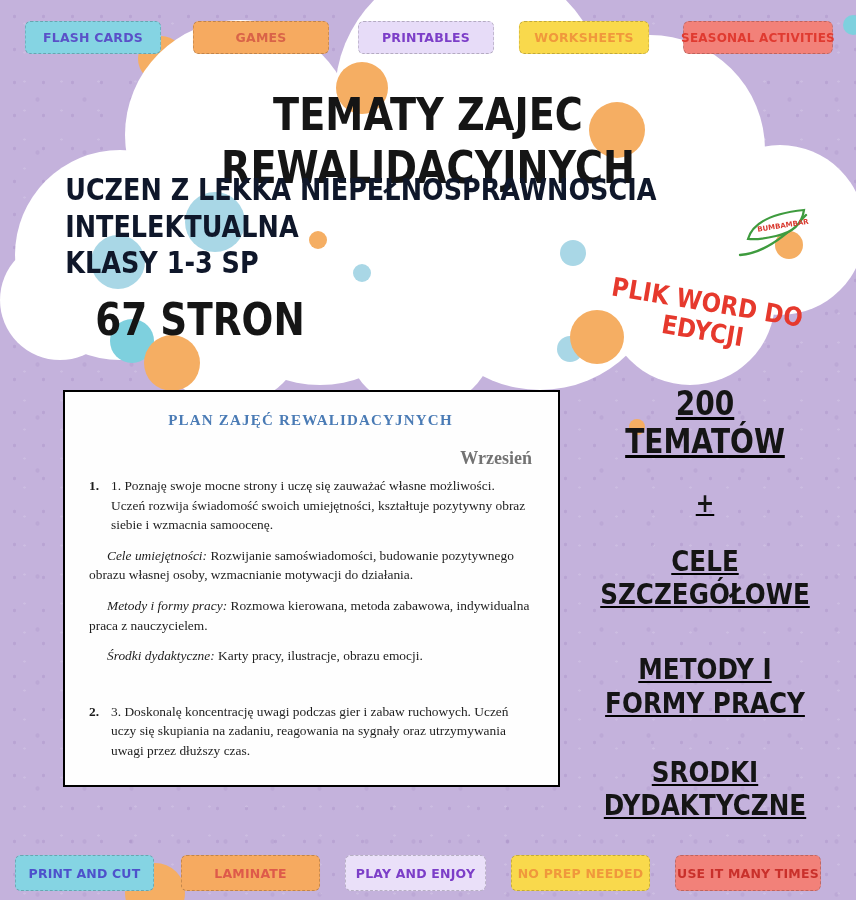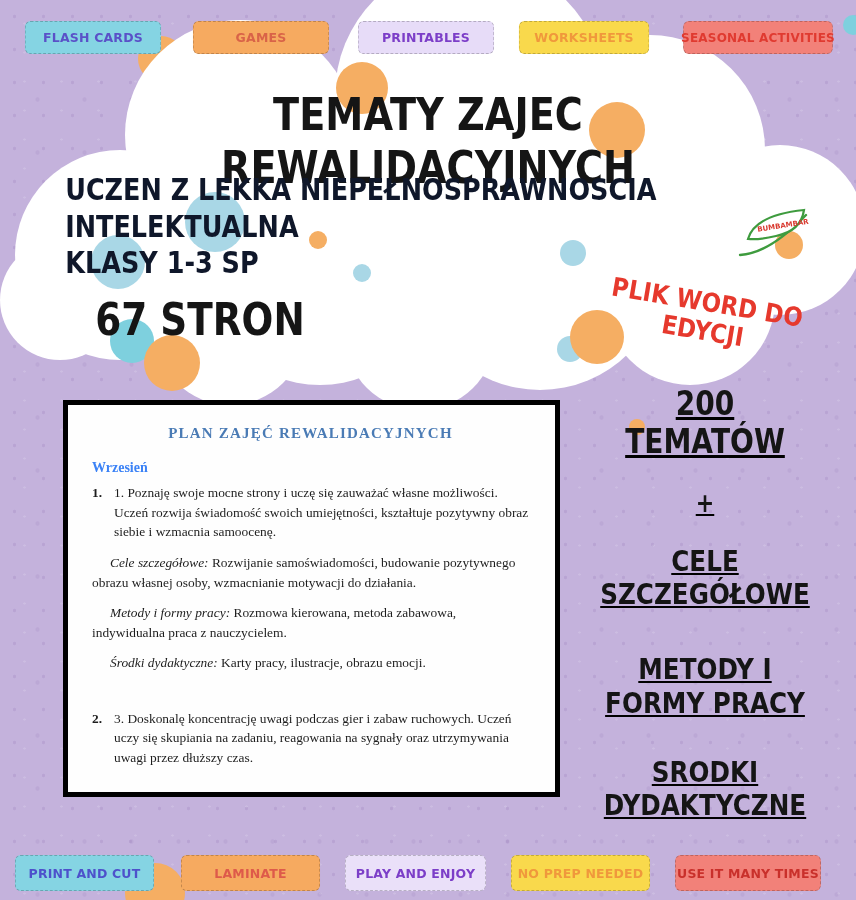--- a/index.html
+++ b/index.html
@@ -51,31 +51,31 @@
   
   .features{position:absolute;left:572px;top:385px;width:266px;text-align:center;z-index:20;text-decoration:underline;}
   .feature{font-weight:800;color:#151515;line-height:1.15;transform:scaleX(.85);}
   .f-big{font-size:33px;}
   .f-plus{font-size:26px;margin-top:28px;}
   .f-a{font-size:29px;margin-top:26px;}
   .f-b{font-size:29px;margin-top:42px;}
   .f-c{font-size:29px;margin-top:36px;}
   
   .doc{
-    position:absolute;left:63px;top:400px;width:497px;height:397px;z-index:20;
-    background:#FEFEFE;border:5px solid #000000;box-sizing:border-box;
+    position:absolute;left:63px;top:390px;width:497px;height:397px;z-index:20;
+    background:#FEFEFE;border:2px solid #000000;box-sizing:border-box;
     padding:18px 26px 16px 24px;
     font-family:"Liberation Serif",serif;font-size:13.4px;color:#1d1d1d;
     line-height:1.46;
   }
   .doc-title{
     text-align:center;color:#4A7BB5;font-weight:bold;font-size:15px;
     letter-spacing:1.2px;
   }
-  .doc-month{color:#3b82f6;font-weight:bold;margin-top:13px;font-size:14px;}
+  .doc-month{color:#737373;font-weight:bold;margin-top:13px;font-size:18px;text-align:right;}
   .doc-item{display:flex;margin-top:5px;}
   .doc-item .num{font-weight:bold;width:22px;flex:none;}
   .doc-item .itext{flex:1;}
   .doc-para{margin-top:11px;text-indent:18px;}
   .doc-para .lead{font-style:italic;}
   .gap-big{margin-top:36px;}
   
   .logo{position:absolute;left:738px;top:203px;width:72px;height:58px;z-index:22;}
 </style>
 </head>
@@ -149,21 +149,21 @@
   </svg>
 
   <div class="doc">
     <div class="doc-title">PLAN ZAJĘĆ REWALIDACYJNYCH</div>
     <div class="doc-month">Wrzesień</div>
     <div class="doc-item">
       <span class="num">1.</span>
       <span class="itext">1. Poznaję swoje mocne strony i uczę się zauważać własne możliwości. Uczeń rozwija świadomość swoich umiejętności, kształtuje pozytywny obraz siebie i wzmacnia samoocenę.</span>
     </div>
     <div class="doc-para">
-      <span class="lead">Cele szczegółowe:</span><span> Rozwijanie samoświadomości, budowanie pozytywnego obrazu własnej osoby, wzmacnianie motywacji do działania.</span>
+      <span class="lead">Cele umiejętności:</span><span> Rozwijanie samoświadomości, budowanie pozytywnego obrazu własnej osoby, wzmacnianie motywacji do działania.</span>
     </div>
     <div class="doc-para">
       <span class="lead">Metody i formy pracy:</span><span> Rozmowa kierowana, metoda zabawowa, indywidualna praca z nauczycielem.</span>
     </div>
     <div class="doc-para">
       <span class="lead">Środki dydaktyczne:</span><span> Karty pracy, ilustracje, obrazu emocji.</span>
     </div>
     <div class="doc-item gap-big">
       <span class="num">2.</span>
       <span class="itext">3. Doskonalę koncentrację uwagi podczas gier i zabaw ruchowych. Uczeń uczy się skupiania na zadaniu, reagowania na sygnały oraz utrzymywania uwagi przez dłuższy czas.</span>

